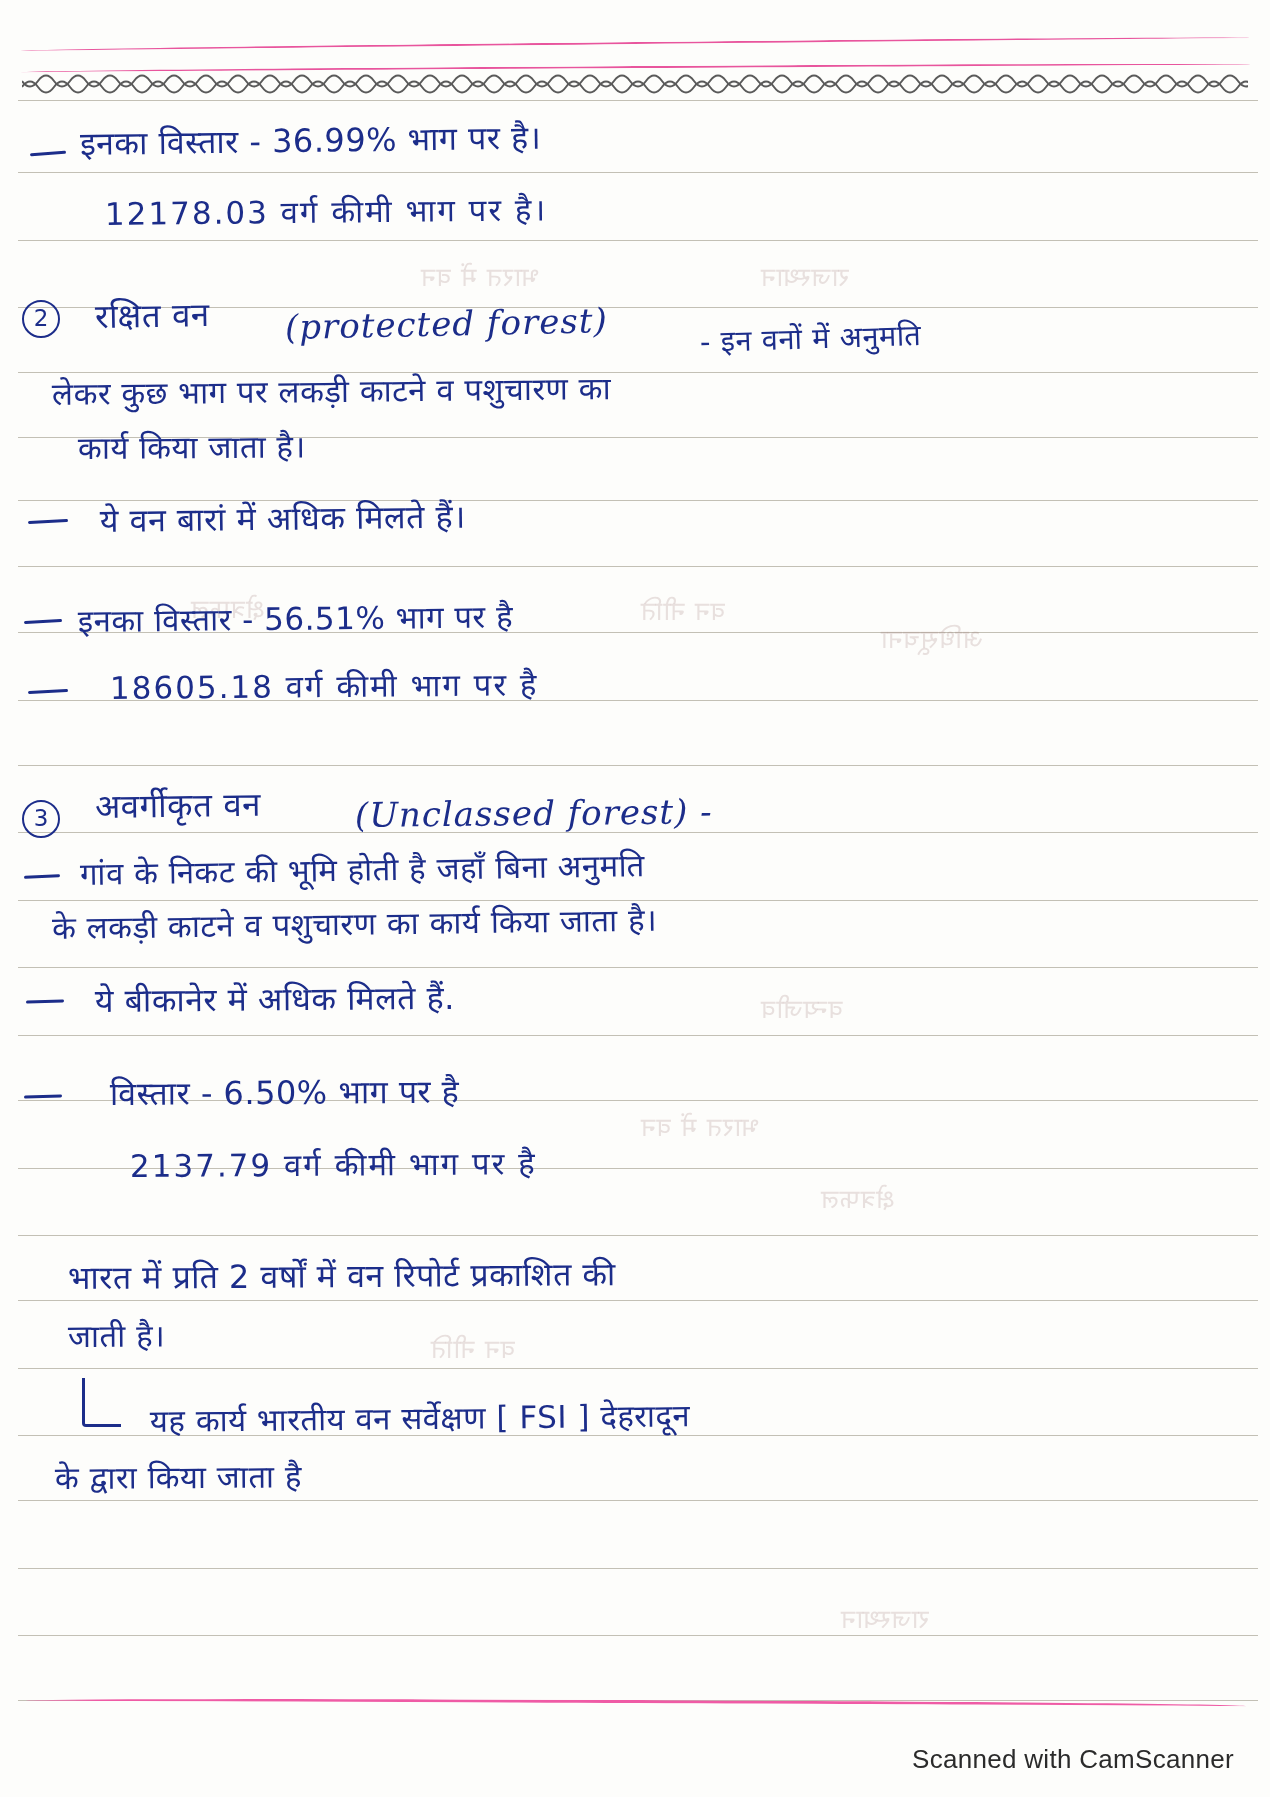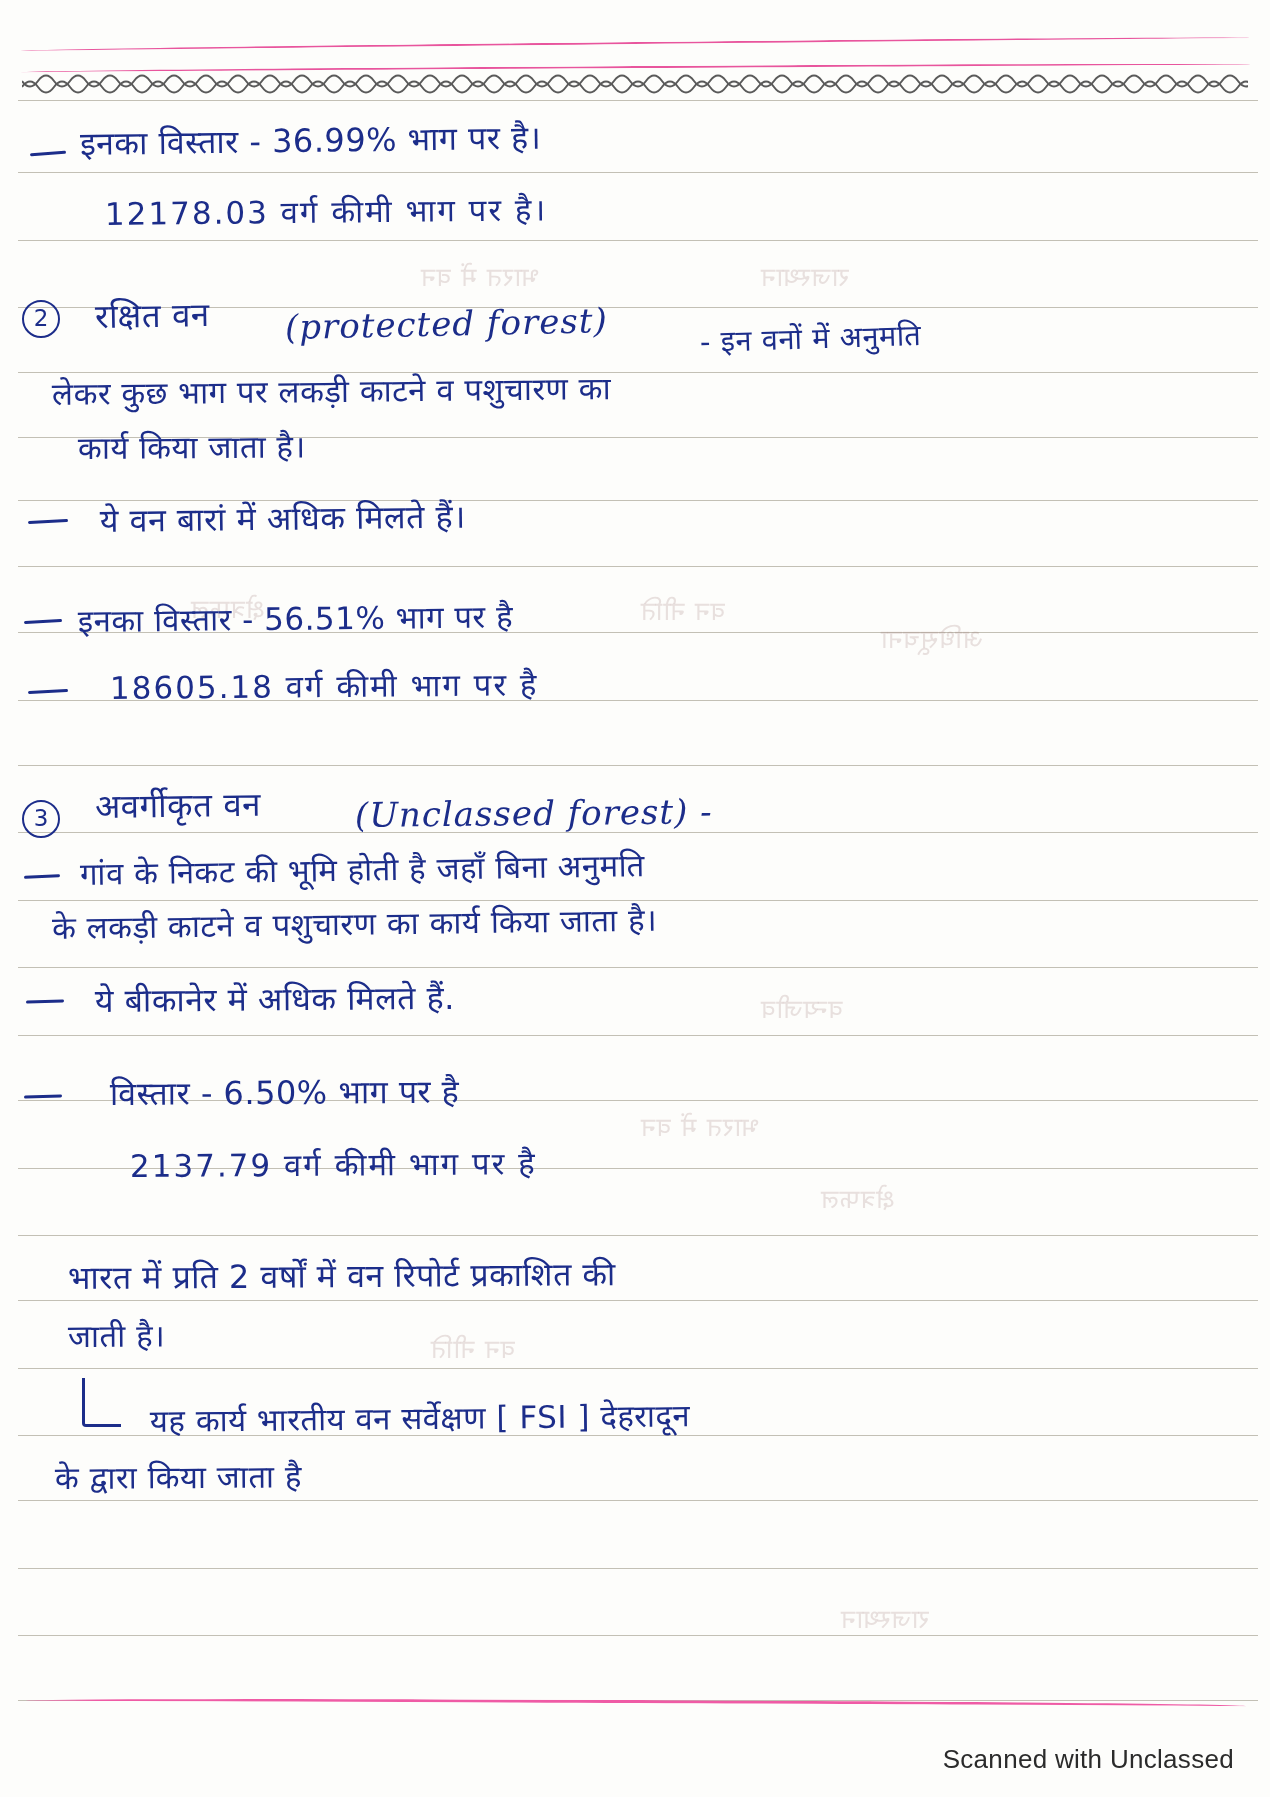--- a/index.html
+++ b/index.html
@@ -228,13 +228,13 @@
 
   <div class="hw" style="left:68px; top:1262px; font-size:32px; transform:rotate(-0.4deg);">भारत में प्रति 2 वर्षों में  वन रिपोर्ट प्रकाशित की</div>
   <div class="hw" style="left:68px; top:1320px; font-size:31px; transform:rotate(-0.3deg);">जाती है।</div>
 
   <div class="bracket" style="left:82px; top:1378px; width:36px; height:46px;"></div>
   <div class="hw" style="left:150px; top:1405px; font-size:31px; transform:rotate(-0.6deg);">यह कार्य भारतीय वन सर्वेक्षण [ FSI ] देहरादून</div>
   <div class="hw" style="left:55px; top:1462px; font-size:31px; transform:rotate(-0.4deg);">के द्वारा किया जाता है</div>
 
 </div>
 
-<div id="footer">Scanned with Unclassed</div>
+<div id="footer">Scanned with CamScanner</div>
 
 </body></html>

